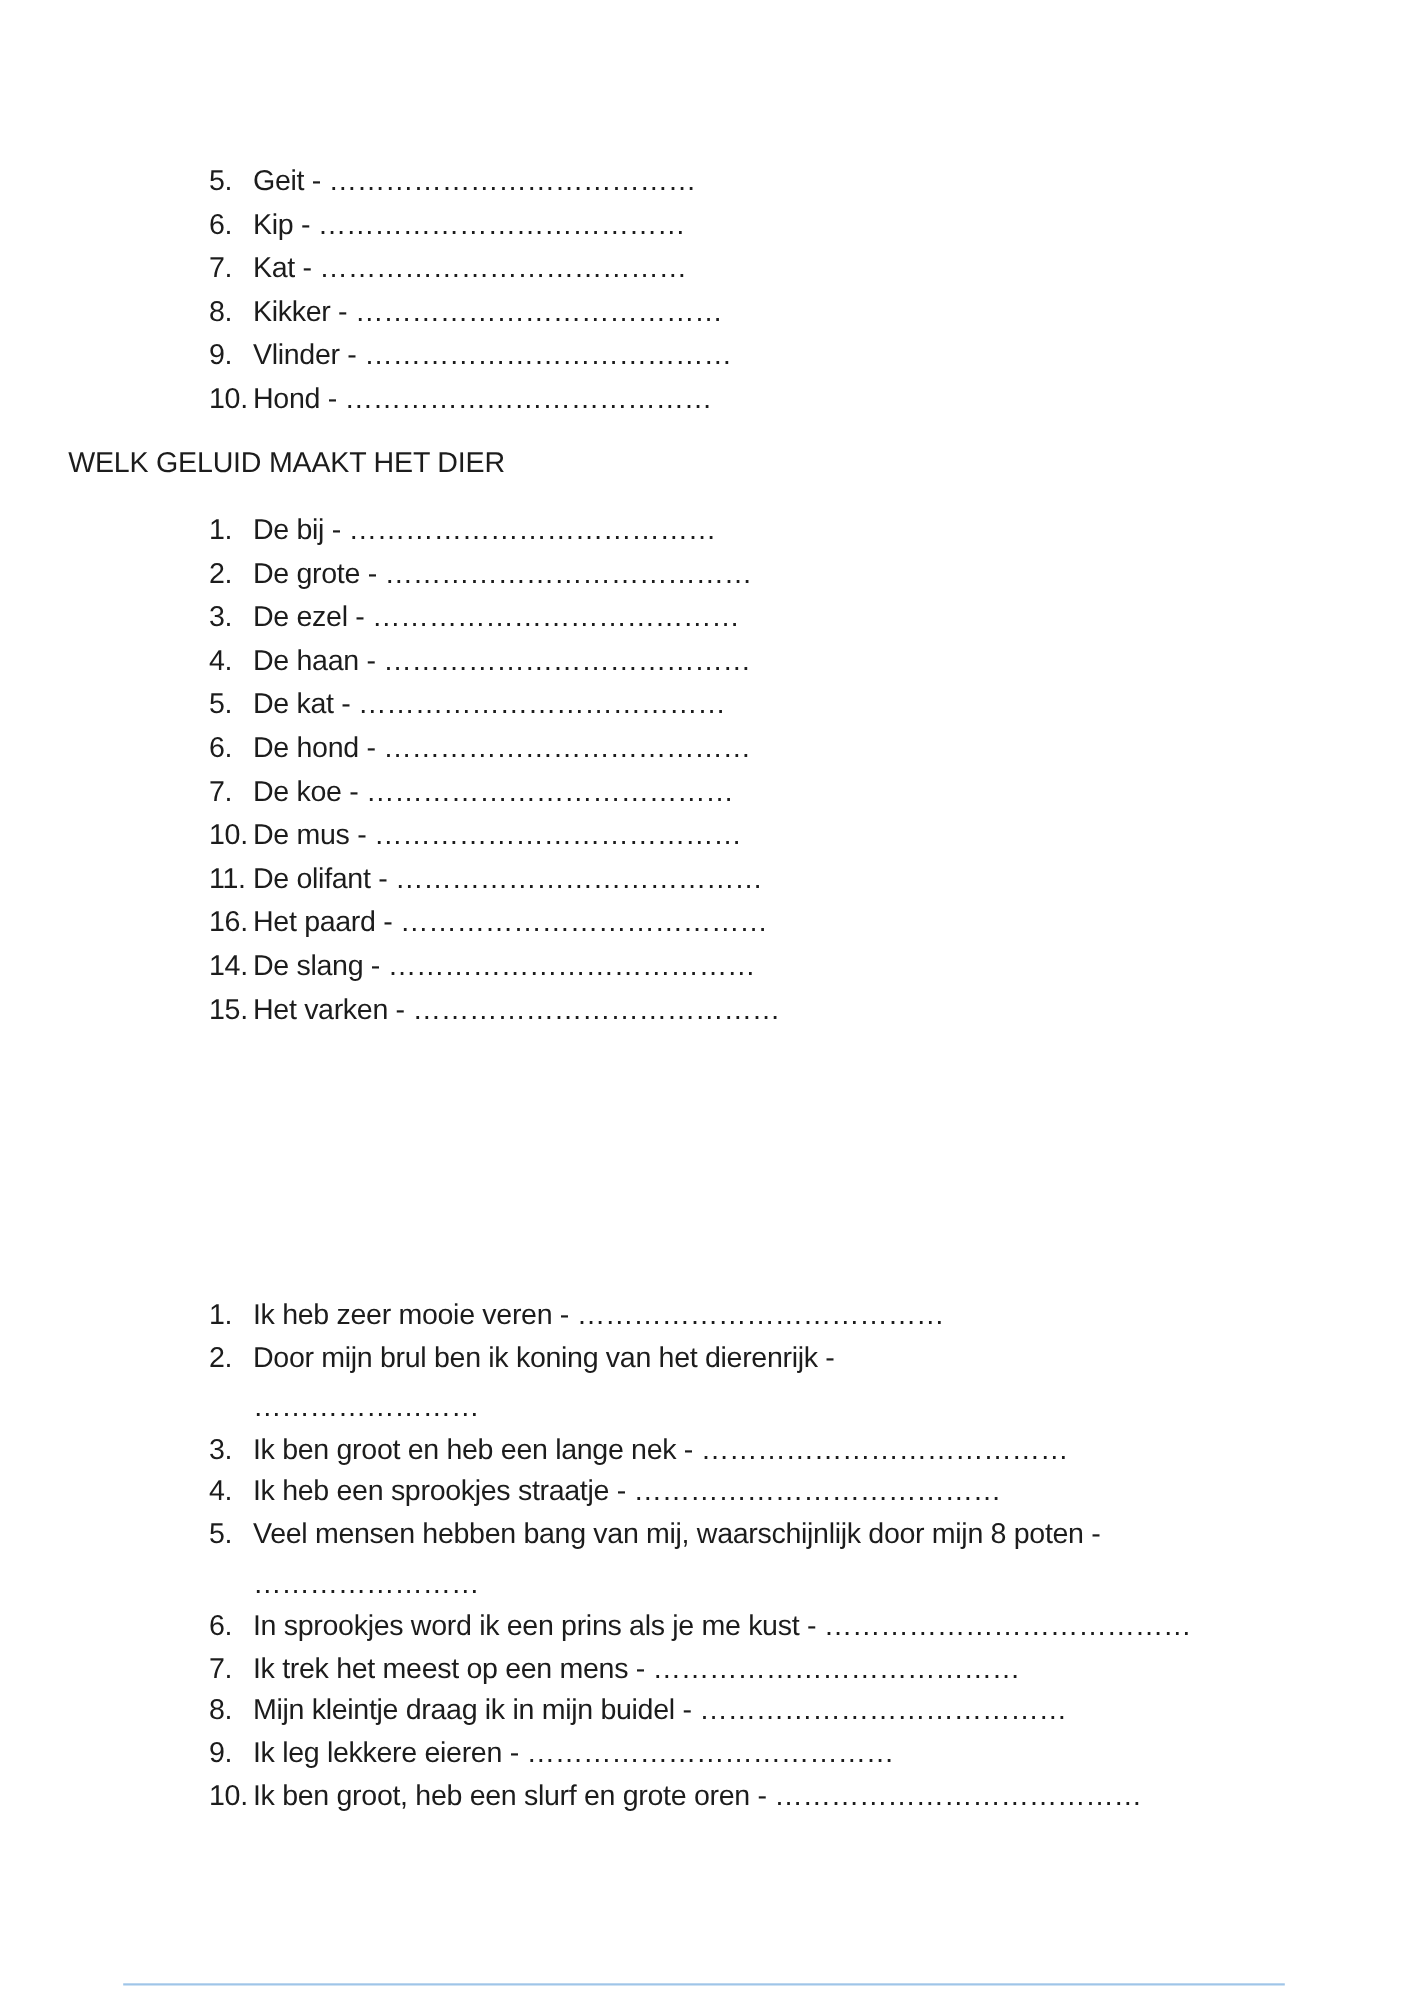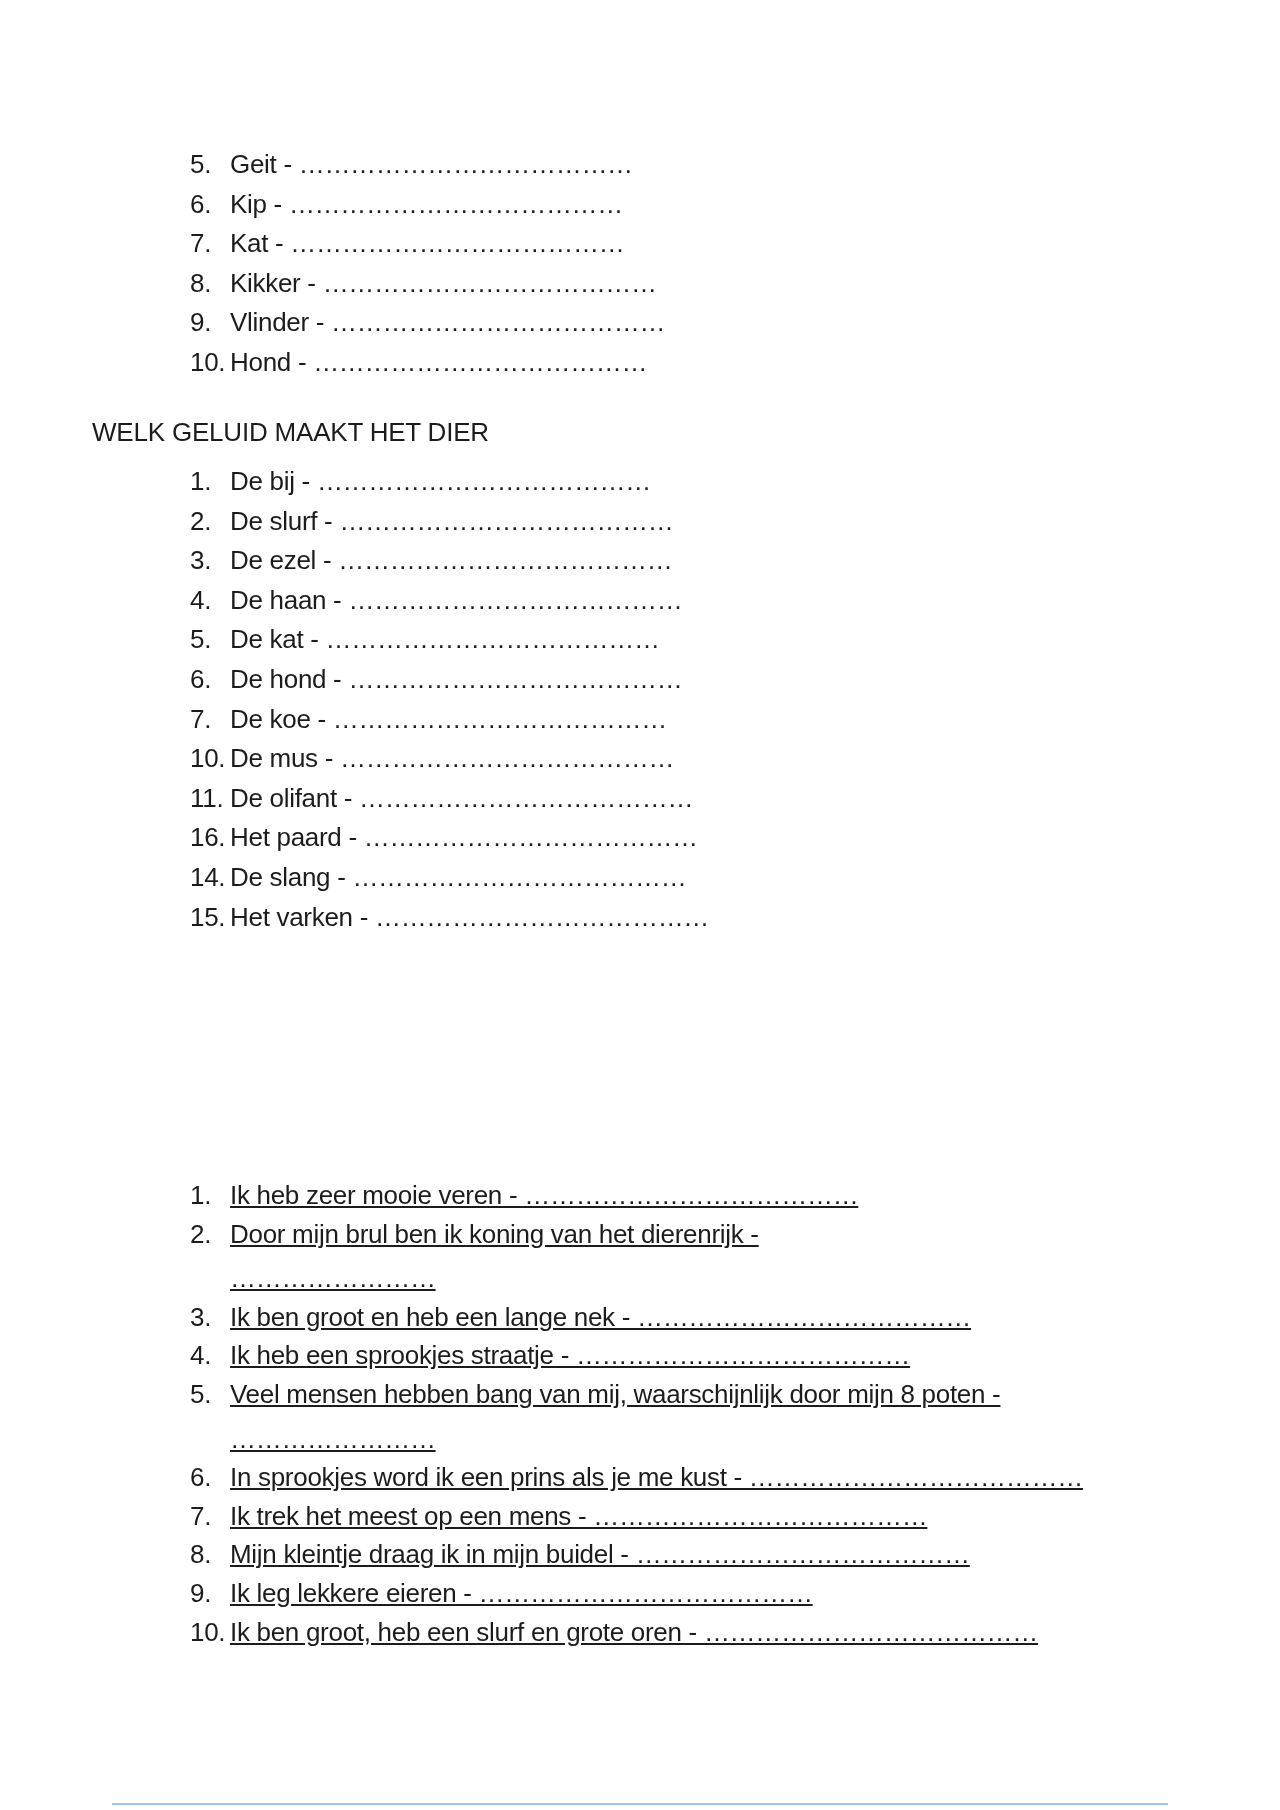--- a/index.html
+++ b/index.html
@@ -8,35 +8,35 @@
     background:#ffffff;
     font-family:"Liberation Sans",sans-serif;
     color:#1c1c1c;
     position:relative;
     overflow:hidden;
   }
   .page{position:absolute;inset:0;border-radius:12px;}
   .list{position:absolute;left:0;right:0;}
   #list1{top:145px;}
   #list2{top:462px;}
-  #list3{top:1176px;text-decoration:underline;}
+  #list3{top:1176px;}
   .row{
     padding-left:190px;
     font-size:26px;
     line-height:39.6px;
     letter-spacing:-0.3px;
     white-space:nowrap;
   }
   #list3 .row{line-height:38.6px;}
   .row.wrap-dots{margin-top:6px;}
   .num{display:inline-block;width:40px;}
   .heading{
     position:absolute;left:0;right:0;
-    margin:12px;
-    padding-left:80px;
+    margin:0;
+    padding-left:62px;
     font-size:26px;
     font-weight:400;
     letter-spacing:-0.2px;
     line-height:39px;
     white-space:nowrap;
   }
   #heading1{top:401px;}
   #heading2{top:1109px;}
   .footer-rule{
     position:absolute;
@@ -55,21 +55,21 @@
       <div class="row"><span class="num">7.</span><span class="txt">Kat - …………………………………</span></div>
       <div class="row"><span class="num">8.</span><span class="txt">Kikker - …………………………………</span></div>
       <div class="row"><span class="num">9.</span><span class="txt">Vlinder - …………………………………</span></div>
       <div class="row"><span class="num">10.</span><span class="txt">Hond - …………………………………</span></div>
     </section>
 
   <h2 id="heading1" class="heading">WELK GELUID MAAKT HET DIER</h2>
 
   <section id="list2" class="list">
       <div class="row"><span class="num">1.</span><span class="txt">De bij - …………………………………</span></div>
-      <div class="row"><span class="num">2.</span><span class="txt">De slurf - …………………………………</span></div>
+      <div class="row"><span class="num">2.</span><span class="txt">De grote - …………………………………</span></div>
       <div class="row"><span class="num">3.</span><span class="txt">De ezel - …………………………………</span></div>
       <div class="row"><span class="num">4.</span><span class="txt">De haan - …………………………………</span></div>
       <div class="row"><span class="num">5.</span><span class="txt">De kat - …………………………………</span></div>
       <div class="row"><span class="num">6.</span><span class="txt">De hond - …………………………………</span></div>
       <div class="row"><span class="num">7.</span><span class="txt">De koe - …………………………………</span></div>
       <div class="row"><span class="num">10.</span><span class="txt">De mus - …………………………………</span></div>
       <div class="row"><span class="num">11.</span><span class="txt">De olifant - …………………………………</span></div>
       <div class="row"><span class="num">16.</span><span class="txt">Het paard - …………………………………</span></div>
       <div class="row"><span class="num">14.</span><span class="txt">De slang - …………………………………</span></div>
       <div class="row"><span class="num">15.</span><span class="txt">Het varken - …………………………………</span></div>

